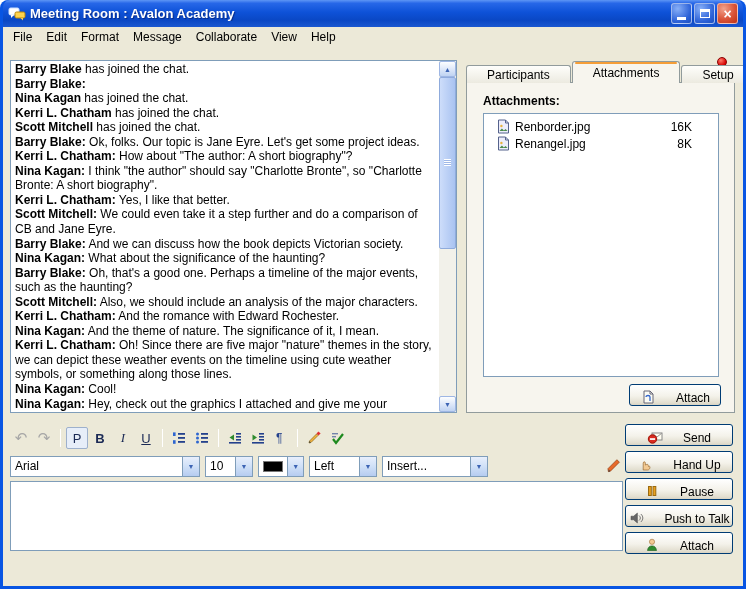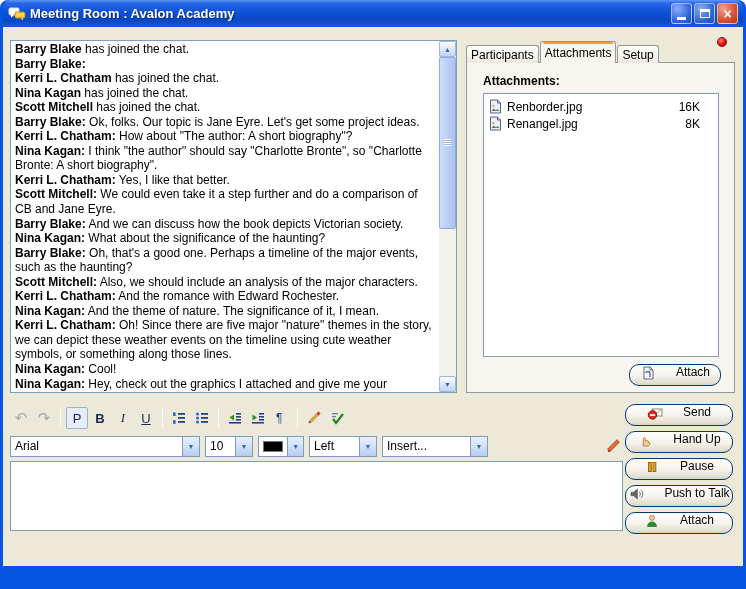--- a/index.html
+++ b/index.html
@@ -58,51 +58,51 @@
     background: linear-gradient(90deg,#CDDDFA,#A9C3F1); border: 1px solid #8FABDC; border-radius: 2px;
   }
   .sb-thumb::after {
     content: ""; position: absolute; left: 4px; right: 4px; top: 50%; height: 7px; margin-top: -4px;
     background: repeating-linear-gradient(180deg,#fff 0 1px,#9FB8E8 1px 2px);
   }
 
   
   .tabs-row { position: absolute; left: 463px; top: 14px; height: 22px; display: flex; align-items: flex-end; z-index: 2; }
   .tab {
-    height: 18px; padding: 0 4px; margin-right: 1px; font-size: 12px;
+    height: 18px; padding: 0 20px; margin-right: 1px; font-size: 12px;
     background: linear-gradient(#FEFEFB,#ECEAE0); border: 1px solid #919B9C; border-bottom: none;
     border-radius: 3px 3px 0 0; display: flex; align-items: center; position: relative;
   }
   .tab.selected { height: 22px; background: #F7F5EE; z-index: 3; }
   .tab.selected::before { content: ""; position: absolute; top: 0; left: 2px; right: 2px; height: 2px; background: #F59E38; border-radius: 2px; }
 
   .status-dot {
     position: absolute; left: 714px; top: 10px; width: 10px; height: 10px; border-radius: 50%;
     background: radial-gradient(circle at 35% 30%, #FF7A6A, #D40000 70%); border: 1px solid #8A0000;
   }
 
   .tab-panel {
     position: absolute; left: 463px; top: 35px; width: 269px; height: 331px;
     background: #F7F5EE; border: 1px solid #919B9C;
   }
   .attach-heading { position: absolute; left: 16px; top: 11px; font-size: 12px; font-weight: bold; }
   .file-list {
     position: absolute; left: 16px; top: 30px; width: 236px; height: 264px;
-    background: #fff; border: 1px solid #7F9DB9; padding: 4px 0; overflow: hidden;
+    background: #fff; border: 1px solid #7F9DB9; padding: 4px 8px; overflow: hidden;
   }
   .file-row { display: flex; align-items: center; height: 17px; padding: 0 4px; font-size: 12px; }
   .file-icon { width: 15px; height: 15px; margin-right: 4px; display: inline-flex; }
   .file-name { flex: 1; white-space: nowrap; overflow: hidden; }
   .file-size { width: 40px; text-align: right; margin-right: 14px; }
 
   .xp-btn {
-    border: 1px solid #003C74; border-radius: 10px;
+    border: 1px solid #003C74; border-radius: 3px;
     background: linear-gradient(180deg,#FFFFFF,#F4F2EA 55%,#E2DECF 90%,#D8D3C3);
     font-family: inherit; font-size: 12px; color: #000;
-    display: flex; align-items: flex-start; justify-content: center; gap: 20px; cursor: default;
+    display: flex; align-items: flex-end; justify-content: center; gap: 20px; cursor: default;
   }
   .attach-btn { position: absolute; right: 13px; top: 301px; width: 92px; height: 22px; }
 
   
   .toolbar { position: absolute; left: 7px; top: 378px; width: 613px; height: 26px; display: flex; align-items: center; gap: 1px; }
   .tb-btn { width: 22px; height: 22px; display: flex; align-items: center; justify-content: center; font-size: 13px; color: #1B2A55; }
   .tb-btn.disabled { color: #A6A6A6; font-size: 15px; }
   .tb-btn.boxed { border: 1px solid #9DB0CC; background: #E7EEF9; border-radius: 2px; }
   .tb-bold { font-weight: bold; }
   .tb-italic { font-style: italic; font-family: "Liberation Serif", serif; }
@@ -155,29 +155,38 @@
         <span class="g-min"></span>
       </span>
     <span class="tbtn blue">
         <span class="g-max"></span>
       </span>
     <span class="tbtn red">
         <span>×</span>
       </span>
   </div>
 
+  <div class="menubar">
+    <span class="menu-item">File</span>
+    <span class="menu-item">Edit</span>
+    <span class="menu-item">Format</span>
+    <span class="menu-item">Message</span>
+    <span class="menu-item">Collaborate</span>
+    <span class="menu-item">View</span>
+    <span class="menu-item">Help</span>
+  </div>
 
   <div class="client">
 
     <div class="chat-box">
       <div class="chat-messages" id="chat-messages">
           <div class="msg"><b>Barry Blake</b> has joined the chat.</div>
           <div class="msg"><b>Barry Blake:</b></div>
+          <div class="msg"><b>Nina Kagan</b> has joined the chat.</div>
           <div class="msg"><b>Kerri L. Chatham</b> has joined the chat.</div>
-          <div class="msg"><b>Nina Kagan</b> has joined the chat.</div>
           <div class="msg"><b>Scott Mitchell</b> has joined the chat.</div>
           <div class="msg"><b>Barry Blake:</b> Ok, folks. Our topic is Jane Eyre. Let's get some project ideas.</div>
           <div class="msg"><b>Kerri L. Chatham:</b> How about "The author: A short biography"?</div>
           <div class="msg"><b>Nina Kagan:</b> I think "the author" should say "Charlotte Bronte", so "Charlotte Bronte: A short biography".</div>
           <div class="msg"><b>Kerri L. Chatham:</b> Yes, I like that better.</div>
           <div class="msg"><b>Scott Mitchell:</b> We could even take it a step further and do a comparison of CB and Jane Eyre.</div>
           <div class="msg"><b>Barry Blake:</b> And we can discuss how the book depicts Victorian society.</div>
           <div class="msg"><b>Nina Kagan:</b> What about the significance of the haunting?</div>
           <div class="msg"><b>Barry Blake:</b> Oh, that's a good one. Perhaps a timeline of the major events, such as the haunting?</div>
           <div class="msg"><b>Scott Mitchell:</b> Also, we should include an analysis of the major characters.</div>

